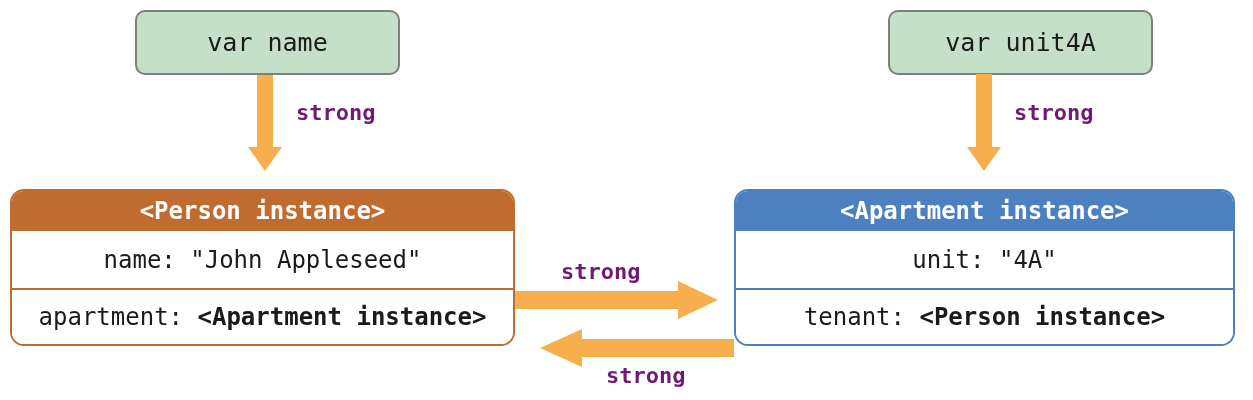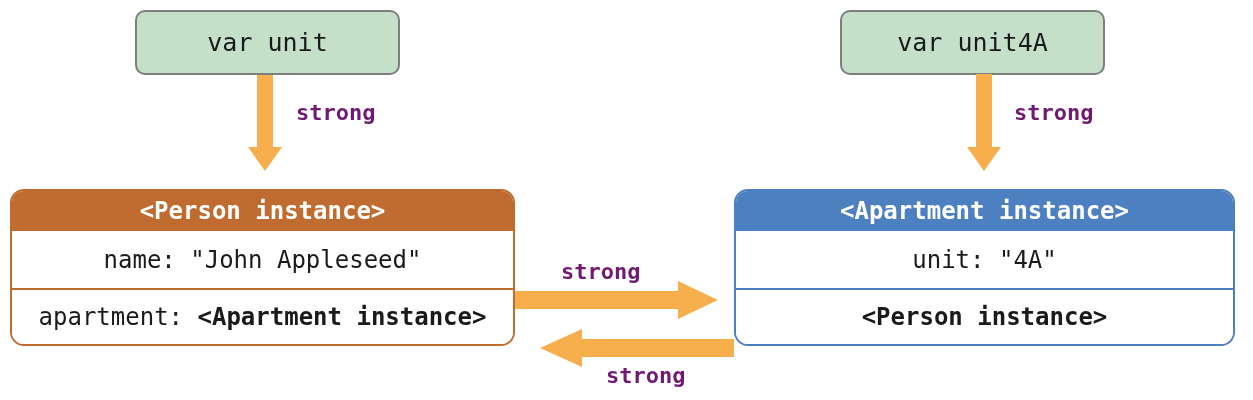--- a/index.html
+++ b/index.html
@@ -24,21 +24,21 @@
     background: #c5e0c8;
     border: 2px solid #7e7e7e;
     border-radius: 10px;
     display: flex;
     align-items: center;
     justify-content: center;
     font-size: 25px;
     white-space: pre;
   }
   .var-box.john  { left: 135px; top: 10px; }
-  .var-box.unit  { left: 840px; top: 10px; }
+  .var-box.unit  { left: 888px; top: 10px; }
 
   
   .obj-table {
     position: absolute;
     top: 189px;
     background: #ffffff;
     border-radius: 14px;
     overflow: hidden;
   }
   .obj-table.person    { left: 10px;  width: 505px; border: 2px solid #c06c30; }
@@ -110,21 +110,21 @@
   .strong-label.s-unit { left: 1014px; top: 97px; }
   .strong-label.s-p2a  { left: 561px;  top: 256px; }
   .strong-label.s-a2p  { left: 606px;  top: 360px; }
 </style>
 </head>
 <body>
 
 <div class="canvas">
 
   <div class="var-box john">
-    <span>var unit</span>
+    <span>var name</span>
   </div>
   <div class="var-box unit">
     <span>var unit4A</span>
   </div>
 
   <div class="shaft v-john"></div>
   <div class="head v-john"></div>
   <div class="strong-label s-john">strong</div>
 
   <div class="shaft v-unit"></div>
@@ -144,21 +144,21 @@
   </div>
 
   <div class="obj-table apartment">
     <div class="obj-header">
       <span>&lt;Apartment instance&gt;</span>
     </div>
     <div class="obj-row first">
       <span>unit: "4A"</span><span class="ref"></span>
     </div>
     <div class="obj-row second">
-      <span class="ref">&lt;Person instance&gt;</span>
+      <span>tenant: </span><span class="ref">&lt;Person instance&gt;</span>
     </div>
   </div>
 
   <div class="shaft h-right"></div>
   <div class="head h-right"></div>
   <div class="strong-label s-p2a">strong</div>
 
   <div class="shaft h-left"></div>
   <div class="head h-left"></div>
   <div class="strong-label s-a2p">strong</div>

